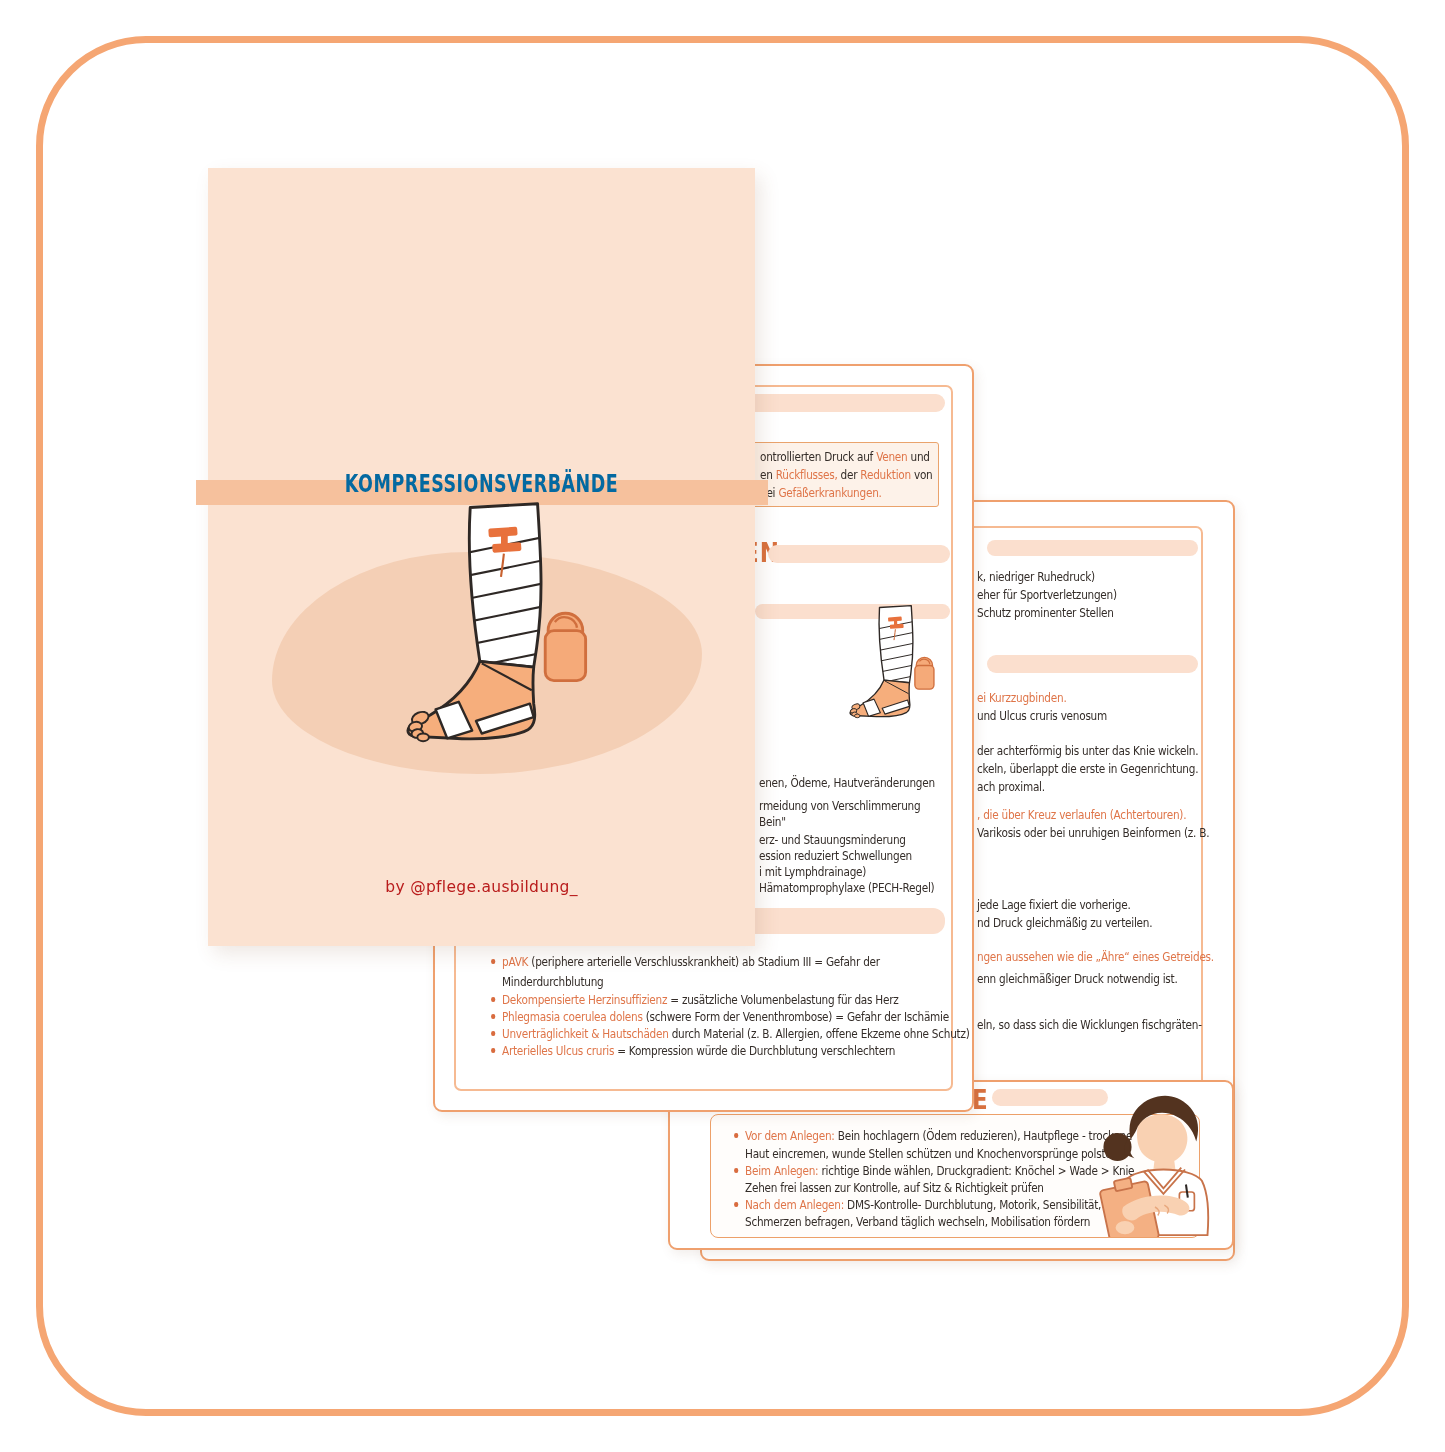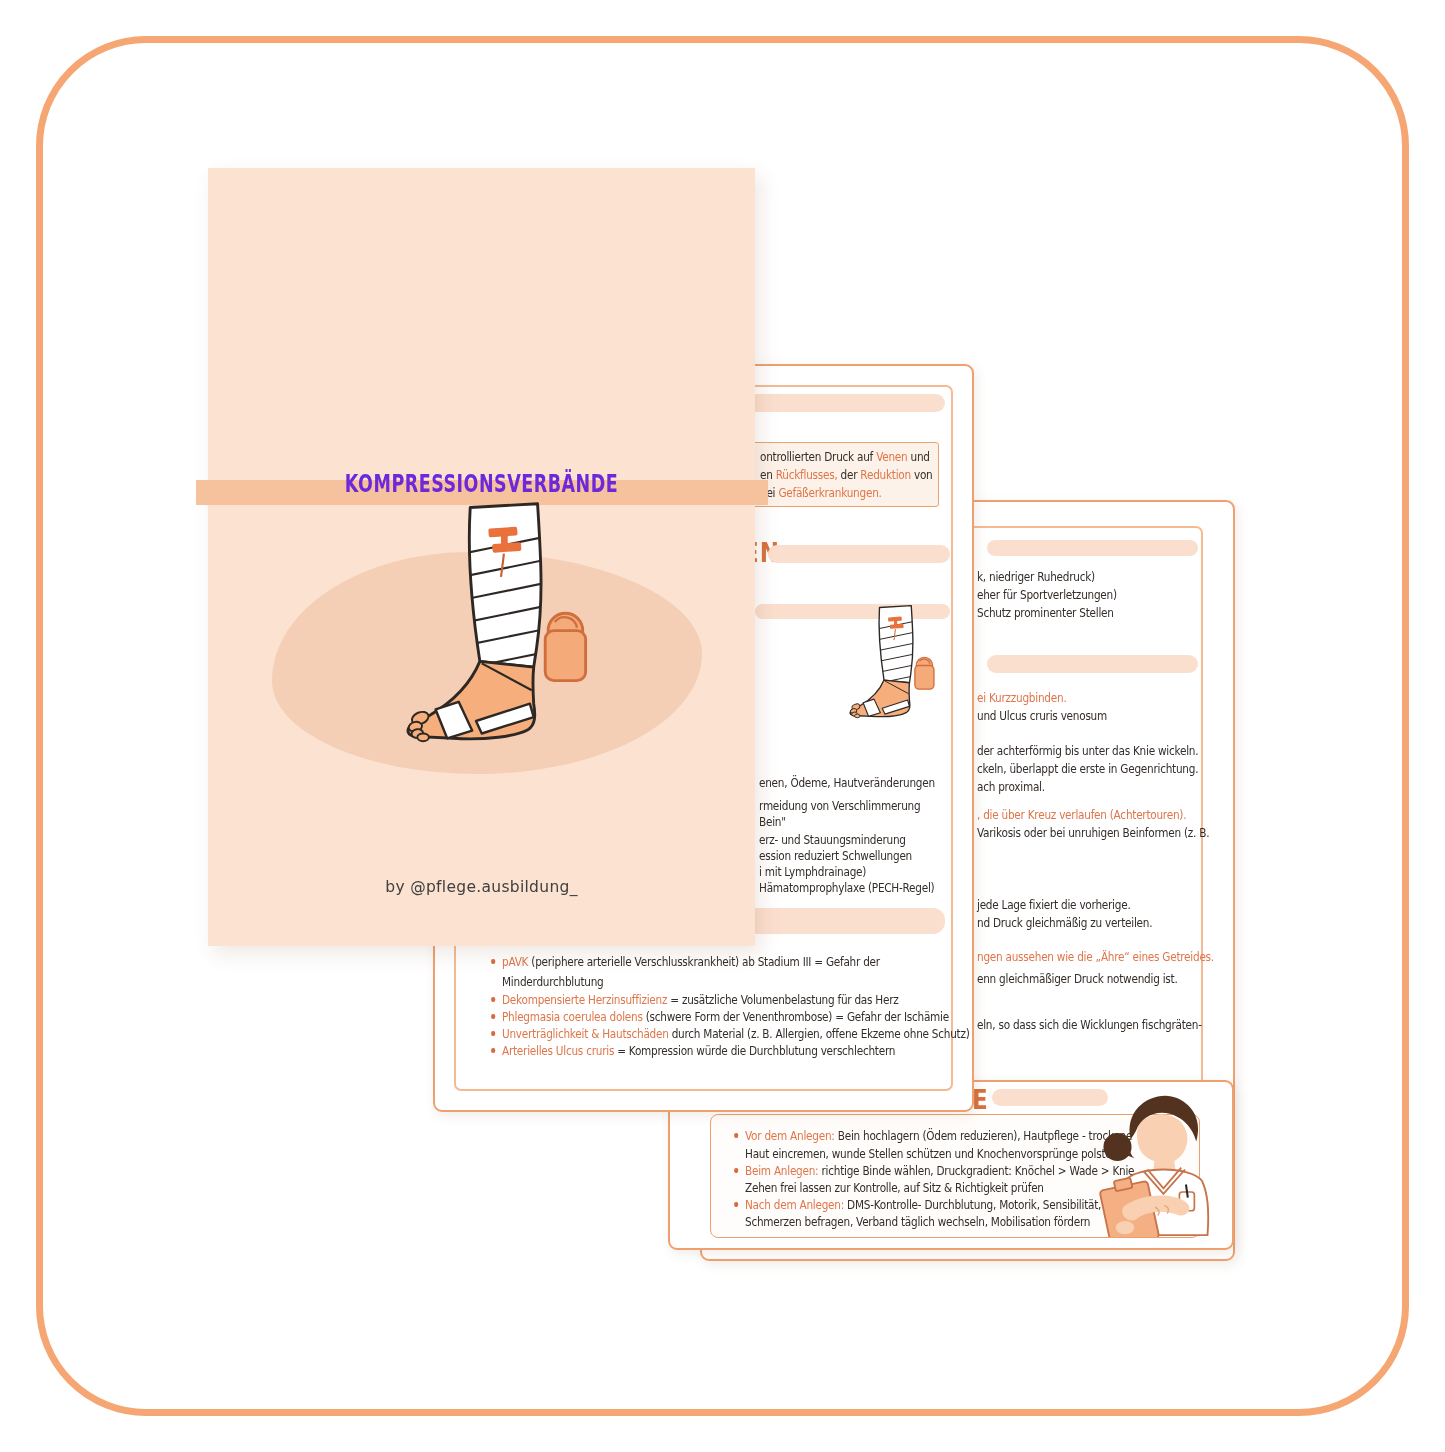--- a/index.html
+++ b/index.html
@@ -17,26 +17,26 @@
 
   .bline{position:absolute;font-size:12.5px;letter-spacing:-0.3px;white-space:pre;
          transform:scaleX(.84);transform-origin:0 50%;line-height:17px;}
   .k{color:#df7549;}
   .dot{position:absolute;left:-13px;top:6px;width:4.5px;height:4.5px;border-radius:50%;background:#d96c3f;}
 
   
   .cover{position:absolute;left:208px;top:168px;width:547px;height:778px;background:#fbe2d1;
          box-shadow:6px 8px 18px rgba(120,80,50,.13);z-index:40;}
   .title-band{position:absolute;left:-12px;top:312px;width:572px;height:25px;background:#f6c19d;}
-  .cover-title{position:absolute;left:0;right:0;top:305px;text-align:center;color:#6d28d9;
+  .cover-title{position:absolute;left:0;right:0;top:305px;text-align:center;color:#0369a1;
                font-weight:800;font-size:17.5px;letter-spacing:.5px;}
   .cover-title span{display:inline-block;transform:scaleY(1.45);transform-origin:center;}
   .blob{position:absolute;left:64px;top:384px;width:430px;height:222px;background:#f4cfb5;
         border-radius:46% 54% 52% 48% / 58% 46% 54% 42%;}
-  .byline{position:absolute;left:0;right:0;top:710px;text-align:center;font-size:15.5px;color:#404040;letter-spacing:.3px;}
+  .byline{position:absolute;left:0;right:0;top:710px;text-align:center;font-size:15.5px;color:#b91c1c;letter-spacing:.3px;}
 
   
   .defbox{position:absolute;left:167px;top:76px;width:335px;height:63px;background:#fdf2e9;
           border:1.5px solid #eaa36c;border-radius:3px;}
 
   
   .carebox{position:absolute;left:40px;top:32px;width:488px;height:122px;border:1.5px solid #eda069;border-radius:8px;background:#fffdfb;}
 
   svg{display:block;}
 </style>

